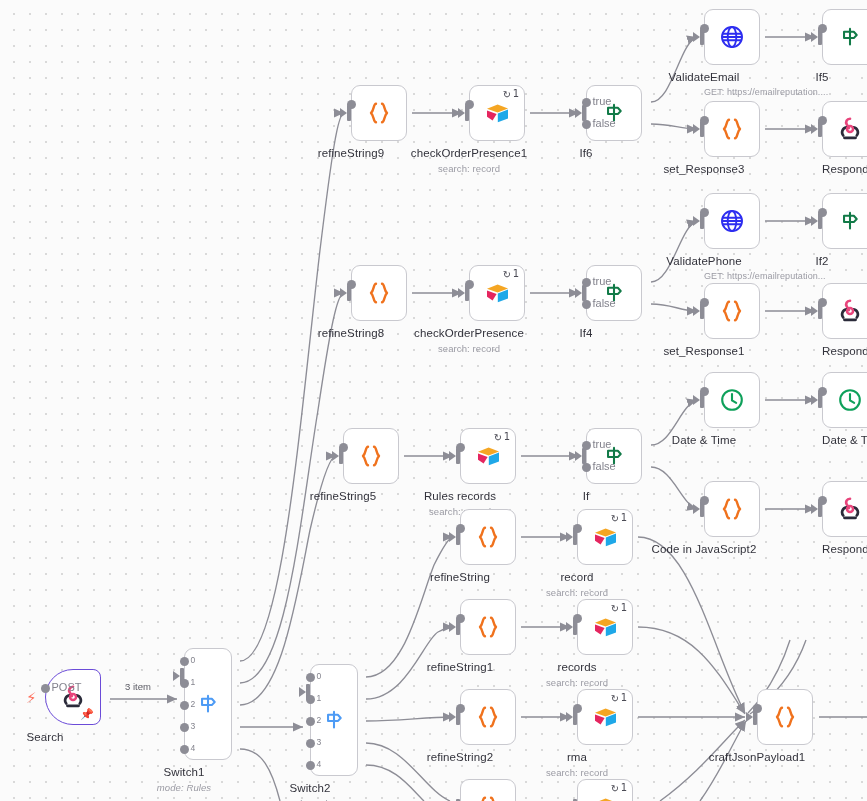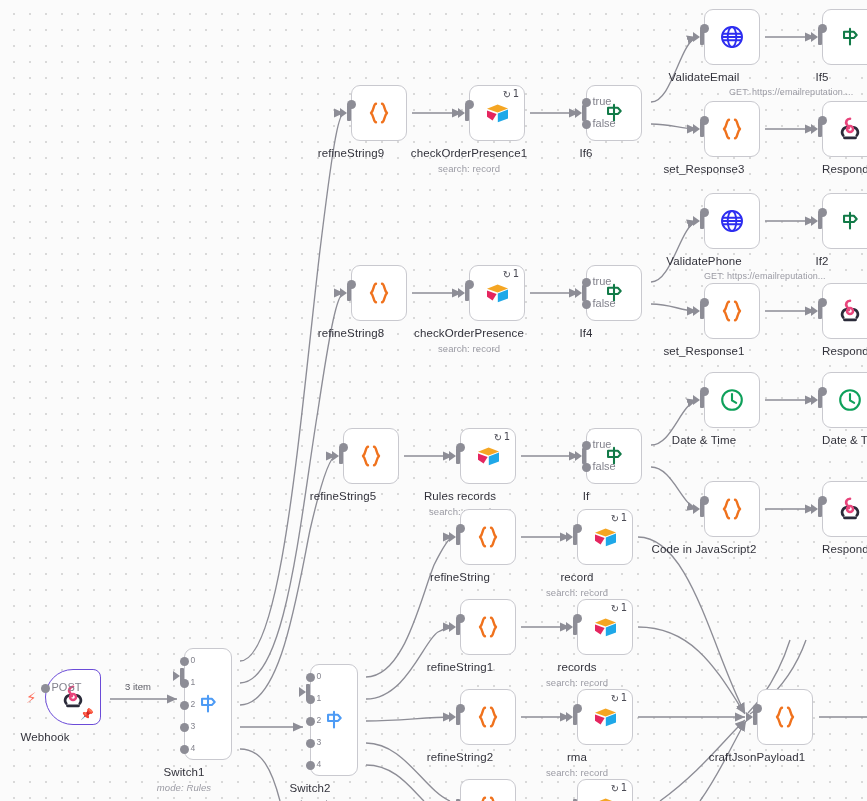--- a/index.html
+++ b/index.html
@@ -173,21 +173,21 @@
           <path d="M15.1 10.6 C18.4 11.1 19.9 14.9 17.8 17.6"></path>
           <path d="M7.2 19.6 L16.8 19.6"></path>
         </g>
         <circle cx="12" cy="12" r="2.6" fill="none" stroke="#e8457c" stroke-width="2.1"></circle>
       </svg>
       <div class="pin">📌</div>
     </div>
     <div class="port out">
       <span class="portlabel">POST</span>
     </div>
-    <div class="nlabel">Webhook</div>
+    <div class="nlabel">Search</div>
   </div>
   <div class="itemlabel" style="left:125px;top:681px;">3 item</div>
 
   <div class="node tall" style="left:184px;top:648px;">
     <div class="nbox">
       <svg class="ic" width="26" height="26" viewBox="0 0 24 24">
         <g fill="none" stroke="#4d9bf5" stroke-width="1.9" stroke-linejoin="round" stroke-linecap="round">
           <path d="M12 4.5 L12 19"></path>
           <path d="M6.5 7.2 L15.5 7.2 L18.2 10.1 L15.5 13 L6.5 13 Z"></path>
         </g>
@@ -299,21 +299,21 @@
         <g fill="none" stroke="#2d2df0" stroke-width="1.6">
           <circle cx="12" cy="12" r="8.6"></circle>
           <ellipse cx="12" cy="12" rx="3.7" ry="8.6"></ellipse>
           <path d="M3.6 9.2 L20.4 9.2 M3.6 14.8 L20.4 14.8 M3.4 12 L20.6 12"></path>
         </g>
       </svg>
     </div>
     <div class="in"></div>
     <div class="port out"></div>
     <div class="nlabel">ValidateEmail</div>
-    <div class="nsub wide" style="left:0;transform:none;margin-left:25px;">GET: https://emailreputation....</div>
+    <div class="nsub wide" style="left:0;transform:none;">GET: https://emailreputation....</div>
   </div>
 
   <div class="node" style="left:822px;top:9px;">
     <div class="nbox">
       <svg class="ic" width="26" height="26" viewBox="0 0 24 24">
         <g fill="none" stroke="#117a47" stroke-width="1.9" stroke-linejoin="round" stroke-linecap="round">
           <path d="M12 4.5 L12 19"></path>
             <path d="M6.5 7.2 L15.5 7.2 L18.2 10.1 L15.5 13 L6.5 13 Z"></path>
         </g>
       </svg>

